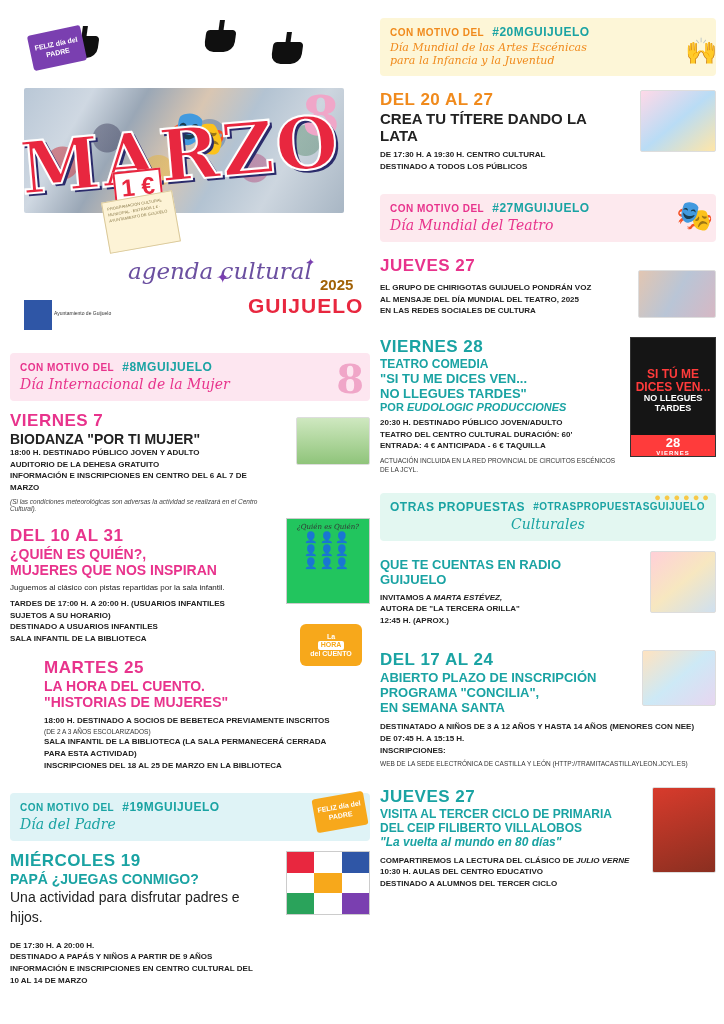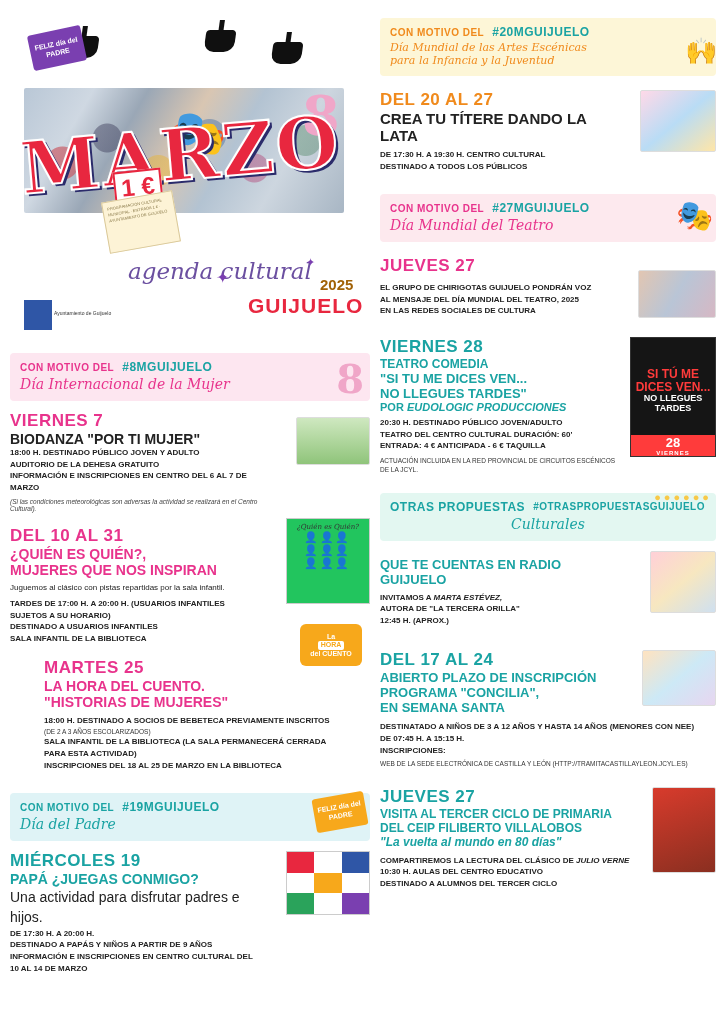--- a/index.html
+++ b/index.html
@@ -257,21 +257,21 @@
           <i style="background:#f7a81b"></i>
           <i style="background:#fff"></i>
         <i style="background:#2aa35b"></i>
           <i style="background:#fff"></i>
           <i style="background:#7a3fb0"></i>
       </div>
       <div class="ev-body">
         <h3 class="c-teal">MIÉRCOLES 19</h3>
         <h4 class="c-teal">PAPÁ ¿JUEGAS CONMIGO?</h4>
         <p class="thin" style="font-size:14px;">Una actividad para disfrutar padres e hijos.</p>
-        <p style="margin-top:0;">DE 17:30 H. A 20:00 H.</p>
+        <p style="margin-top:12px;">DE 17:30 H. A 20:00 H.</p>
         <p>DESTINADO A PAPÁS Y NIÑOS A PARTIR DE 9 AÑOS</p>
         <p>INFORMACIÓN E INSCRIPCIONES EN CENTRO CULTURAL DEL 10 AL 14 DE MARZO</p>
       </div>
     </div>
 
   </div>
 
   <div class="col-right">
 
     <div class="banner b-yellow" style="margin-top:18px;">

